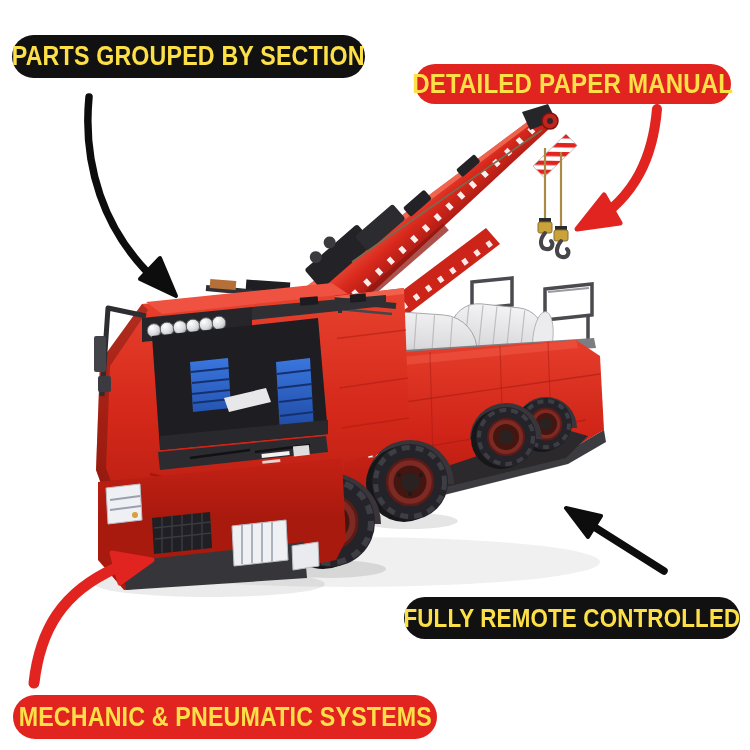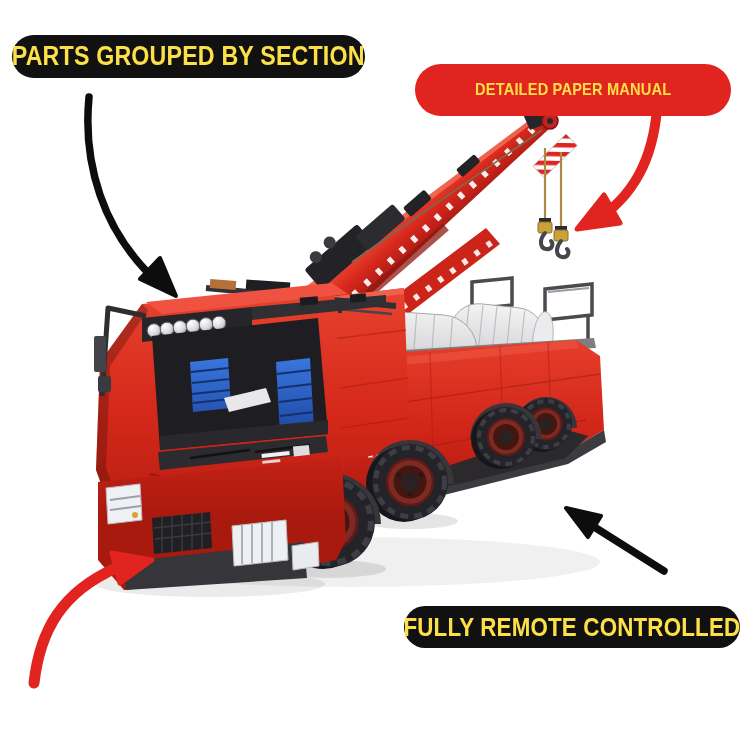--- a/index.html
+++ b/index.html
@@ -5,22 +5,22 @@
   html,body{margin:0;padding:0;background:#fff;}
   .stage{position:relative;width:750px;height:750px;background:#ffffff;overflow:hidden;
          font-family:"Liberation Sans",sans-serif;}
   .stage svg{position:absolute;left:0;top:0;}
   .pill{position:absolute;display:flex;align-items:center;justify-content:center;
         border-radius:26px;color:#fde047;font-weight:700;white-space:nowrap;}
   .pill span{display:inline-block;transform:scaleX(0.86);letter-spacing:0.2px;}
   .pill-black{background:#111111;}
   .pill-red{background:#e1241f;}
   .pill-tl{left:12px;top:35px;width:353px;height:43px;font-size:27px;}
-  .pill-tr{left:415px;top:64px;width:316px;height:52px;font-size:17px;}
-  .pill-br{left:404px;top:597px;width:336px;height:42px;font-size:26px;margin-top:9px;}
+  .pill-tr{left:415px;top:64px;width:316px;height:40px;font-size:28px;}
+  .pill-br{left:404px;top:597px;width:336px;height:42px;font-size:26px;}
   .pill-bl{left:13px;top:695px;width:424px;height:44px;font-size:27px;}
 </style>
 </head>
 <body>
 
 <div class="stage">
 
 <svg width="750" height="750" viewBox="0 0 750 750">
   <defs>
     <linearGradient id="gBoom" x1="0" y1="-40" x2="0" y2="14" gradientUnits="userSpaceOnUse">
@@ -305,14 +305,17 @@
 
 <div class="pill pill-black pill-tl">
   <span>PARTS GROUPED BY SECTION</span>
 </div>
 <div class="pill pill-red pill-tr">
   <span>DETAILED PAPER MANUAL</span>
 </div>
 <div class="pill pill-black pill-br">
   <span>FULLY REMOTE CONTROLLED</span>
 </div>
+<div class="pill pill-red pill-bl">
+  <span>MECHANIC &amp; PNEUMATIC SYSTEMS</span>
+</div>
 
 </div>
 
 </body></html>

